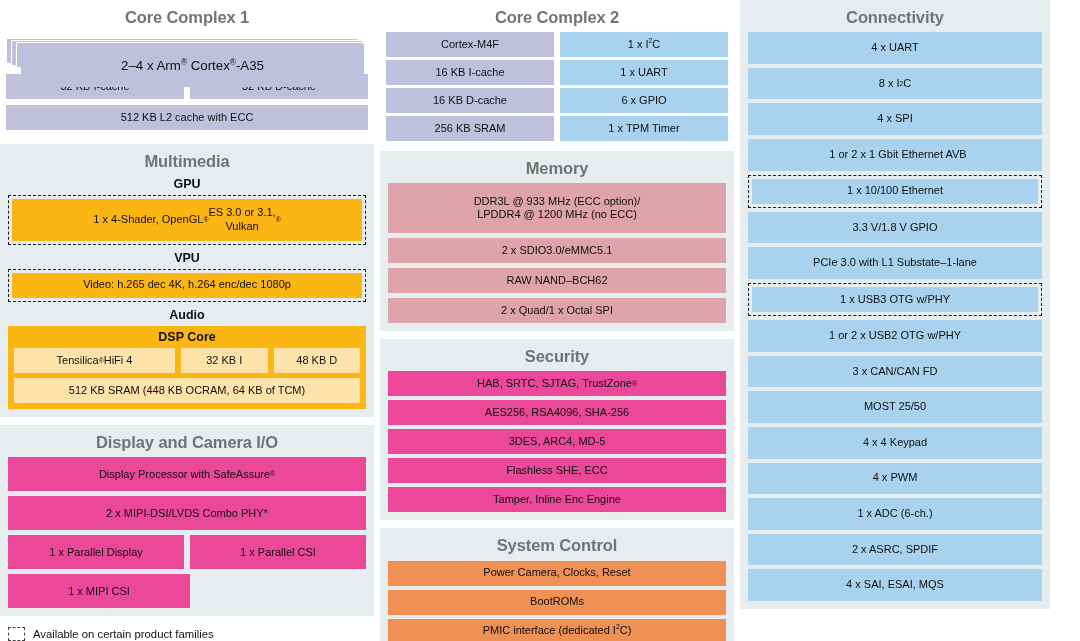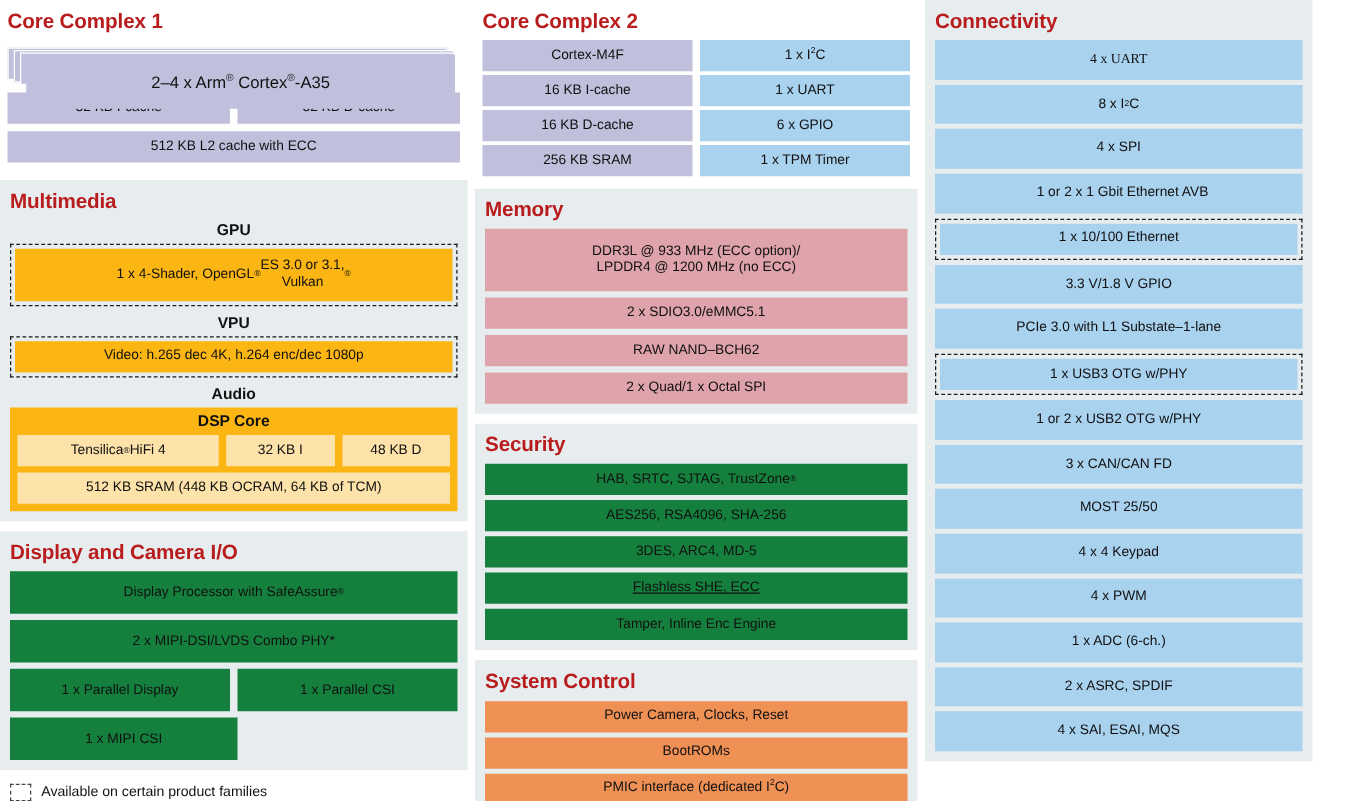--- a/index.html
+++ b/index.html
@@ -35,24 +35,25 @@
   .panel {
     background: #e7ecef;
     box-sizing: border-box;
     padding: 5px 8px 8px 8px;
     display: flex;
     flex-direction: column;
   }
   .panel.plain { background: #ffffff; padding-left: 6px; padding-right: 6px;}
 
   .panel-title {
+    text-align: center;
     font-weight: bold;
     font-size: 16.5px;
     letter-spacing: -0.1px;
-    color: #b91c1c;
+    color: #737373;
     padding: 3px 0 6px 0;
     line-height: 1.1;
   }
   .sub-title {
     text-align: center;
     font-weight: bold;
     font-size: 12.5px;
     color: #111111;
     padding: 2px 0 3px 0;
     line-height: 1.1;
@@ -71,21 +72,21 @@
     min-height: 25px;
   }
   .row {
     display: flex;
     gap: 6px;
   }
   .row > .block { flex: 1 1 0; }
 
   .c-purple  { background: #c0c0dd; }
   .c-blue    { background: #a9d2ef; }
-  .c-blue2   { background: #15803d; }
+  .c-blue2   { background: #ec4899; }
   .c-pink    { background: #dfa3ab; }
   .c-orange  { background: #ef9055; }
   .c-amber   { background: #fcb613; }
   .c-amber-l { background: #fde2a9; }
 
   
   .stack-wrap {
     position: relative;
     margin: 6px 0 6px 0;
     height: 30px;
@@ -249,41 +250,41 @@
       <div class="block c-pink" style="margin-bottom:5px;">2 x SDIO3.0/eMMC5.1</div>
       <div class="block c-pink" style="margin-bottom:5px;">RAW NAND–BCH62</div>
       <div class="block c-pink">2 x Quad/1 x Octal SPI</div>
     </div>
 
     <div class="panel">
       <div class="panel-title">Security</div>
       <div class="block c-blue2" style="margin-bottom:4px;">HAB, SRTC, SJTAG, TrustZone<sup>®</sup></div>
       <div class="block c-blue2" style="margin-bottom:4px;">AES256, RSA4096, SHA-256</div>
       <div class="block c-blue2" style="margin-bottom:4px;">3DES, ARC4, MD-5</div>
-      <div class="block c-blue2" style="margin-bottom:4px;text-decoration:underline;">Flashless SHE, ECC</div>
+      <div class="block c-blue2" style="margin-bottom:4px;">Flashless SHE, ECC</div>
       <div class="block c-blue2">Tamper, Inline Enc Engine</div>
     </div>
 
     <div class="panel" style="flex:1 1 auto;">
       <div class="panel-title">System Control</div>
       <div class="block c-orange" style="margin-bottom:4px;">Power Camera, Clocks, Reset</div>
       <div class="block c-orange" style="margin-bottom:4px;">BootROMs</div>
       <div class="block c-orange" style="margin-bottom:4px;">
           <span>PMIC interface (dedicated I<sup>2</sup>C)</span>
         </div>
 
     </div>
 
   </div>
 
   <div class="column col-3">
     <div class="panel" style="flex:1 1 auto;">
       <div class="panel-title">Connectivity</div>
       <div id="connectivity-list" style="display:flex;flex-direction:column;gap:4px;flex:1 1 auto;">
-          <div class="block c-blue" style="flex: 1 1 0px; font-family: Liberation Serif, serif;">4 x UART</div>
+          <div class="block c-blue" style="flex: 1 1 0px;">4 x UART</div>
           <div class="block c-blue" style="flex: 1 1 0px;">8 x I<sup>2</sup>C</div>
           <div class="block c-blue" style="flex: 1 1 0px;">4 x SPI</div>
           <div class="block c-blue" style="flex: 1 1 0px; padding-left: 12px;">1 or 2 x 1 Gbit Ethernet AVB</div>
           <div class="dashed" style="display: flex; flex: 1 1 0px;">
             <div class="block c-blue" style="flex: 1 1 0px;">1 x 10/100 Ethernet</div>
           </div>
           <div class="block c-blue" style="flex: 1 1 0px;">3.3 V/1.8 V GPIO</div>
           <div class="block c-blue" style="flex: 1 1 0px;">PCIe 3.0 with L1 Substate–1-lane</div>
           <div class="dashed" style="display: flex; flex: 1 1 0px;">
             <div class="block c-blue" style="flex: 1 1 0px;">1 x USB3 OTG w/PHY</div>

